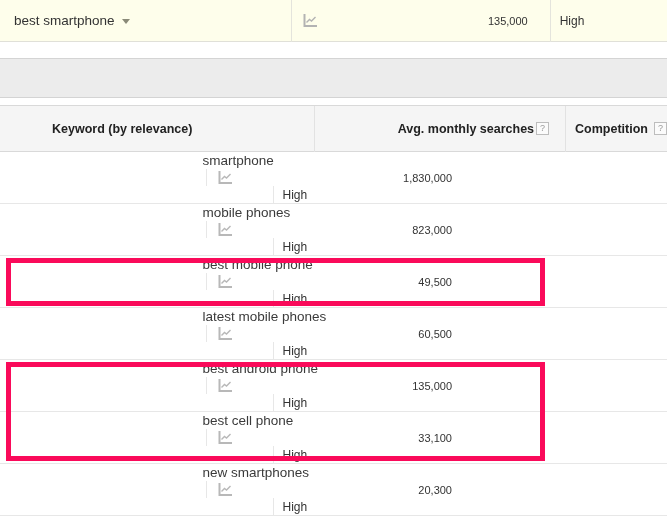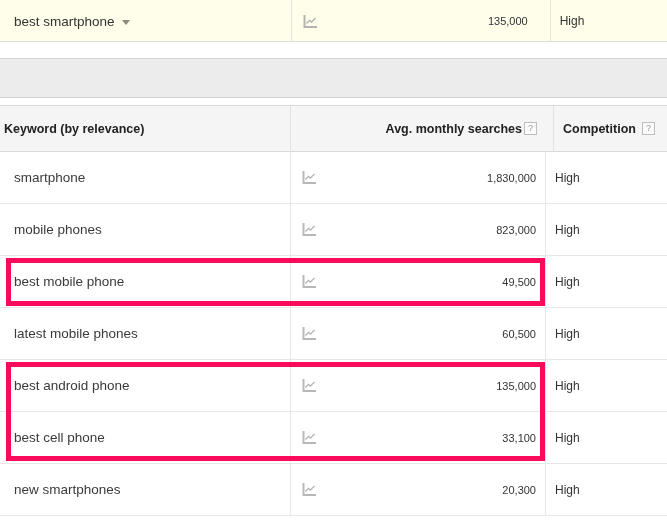--- a/index.html
+++ b/index.html
@@ -22,20 +22,21 @@
   
   .selected-row {
     position: absolute;
     left: 0;
     top: 0;
     width: 667px;
     height: 42px;
     background: #fefeeb;
     border-bottom: 1px solid #e0e0d8;
     display: flex;
+    align-items: center;
     gap: 13px;
   }
 
   .selected-row .cell-keyword {
     width: 290px;
     height: 42px;
     display: flex;
     align-items: center;
     padding-left: 14px;
     font-size: 13.5px;
@@ -124,21 +125,22 @@
   .th {
     height: 46px;
     display: flex;
     align-items: center;
     font-size: 12.5px;
     font-weight: bold;
     color: #222222;
   }
   .th-keyword {
     width: 290px;
-    padding-left: 4px;
+    padding-left: 15px;
+    margin-left: 37px;
   }
   .th-searches {
     width: 255px;
     border-left: 1px solid #e2e2e2;
     justify-content: flex-end;
     padding-right: 8px;
     gap: 2px;
   }
   .th-comp {
     width: 104px;
@@ -163,20 +165,21 @@
     flex: 0 0 auto;
   }
 
   .trow {
     height: 52px;
     display: flex;
     align-items: center;
     background: #ffffff;
     border-bottom: 1px solid #e7e7e7;
     position: relative;
+    flex-direction: column;
   }
   .trow:last-child { border-bottom: 1px solid #e7e7e7; }
 
   .td {
     height: 52px;
     display: flex;
     align-items: center;
   }
   .td-keyword {
     width: 290px;

